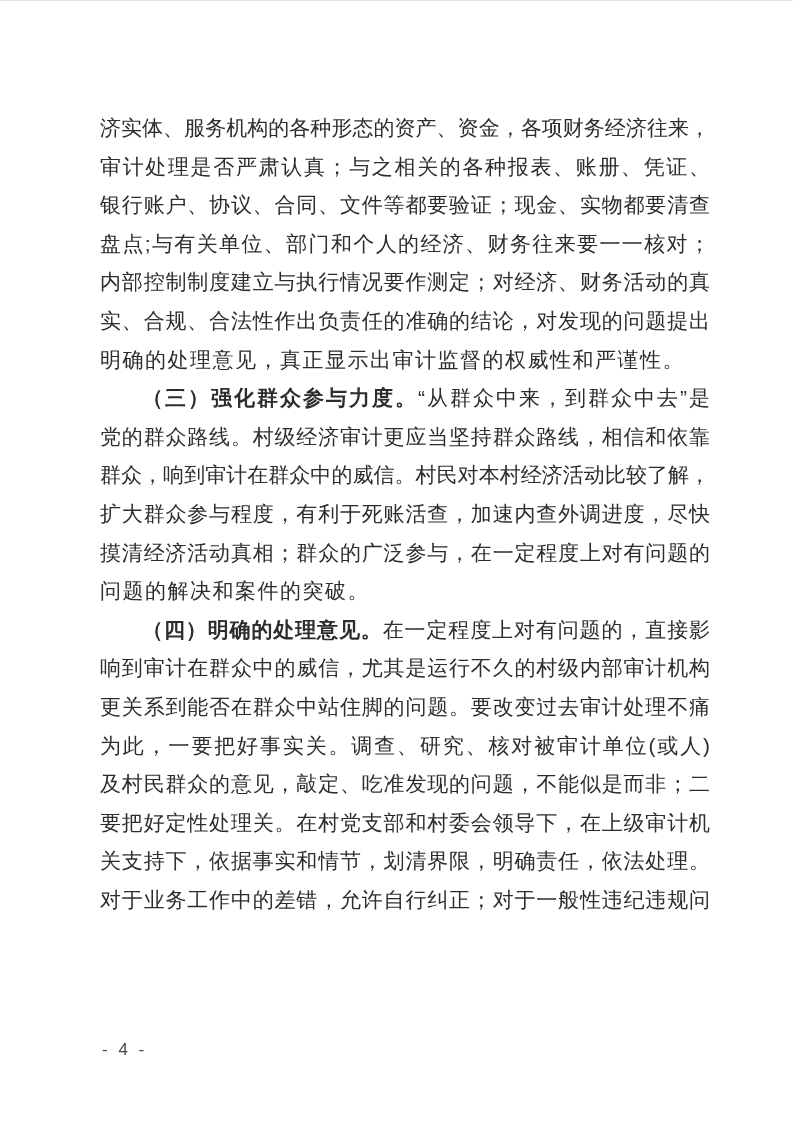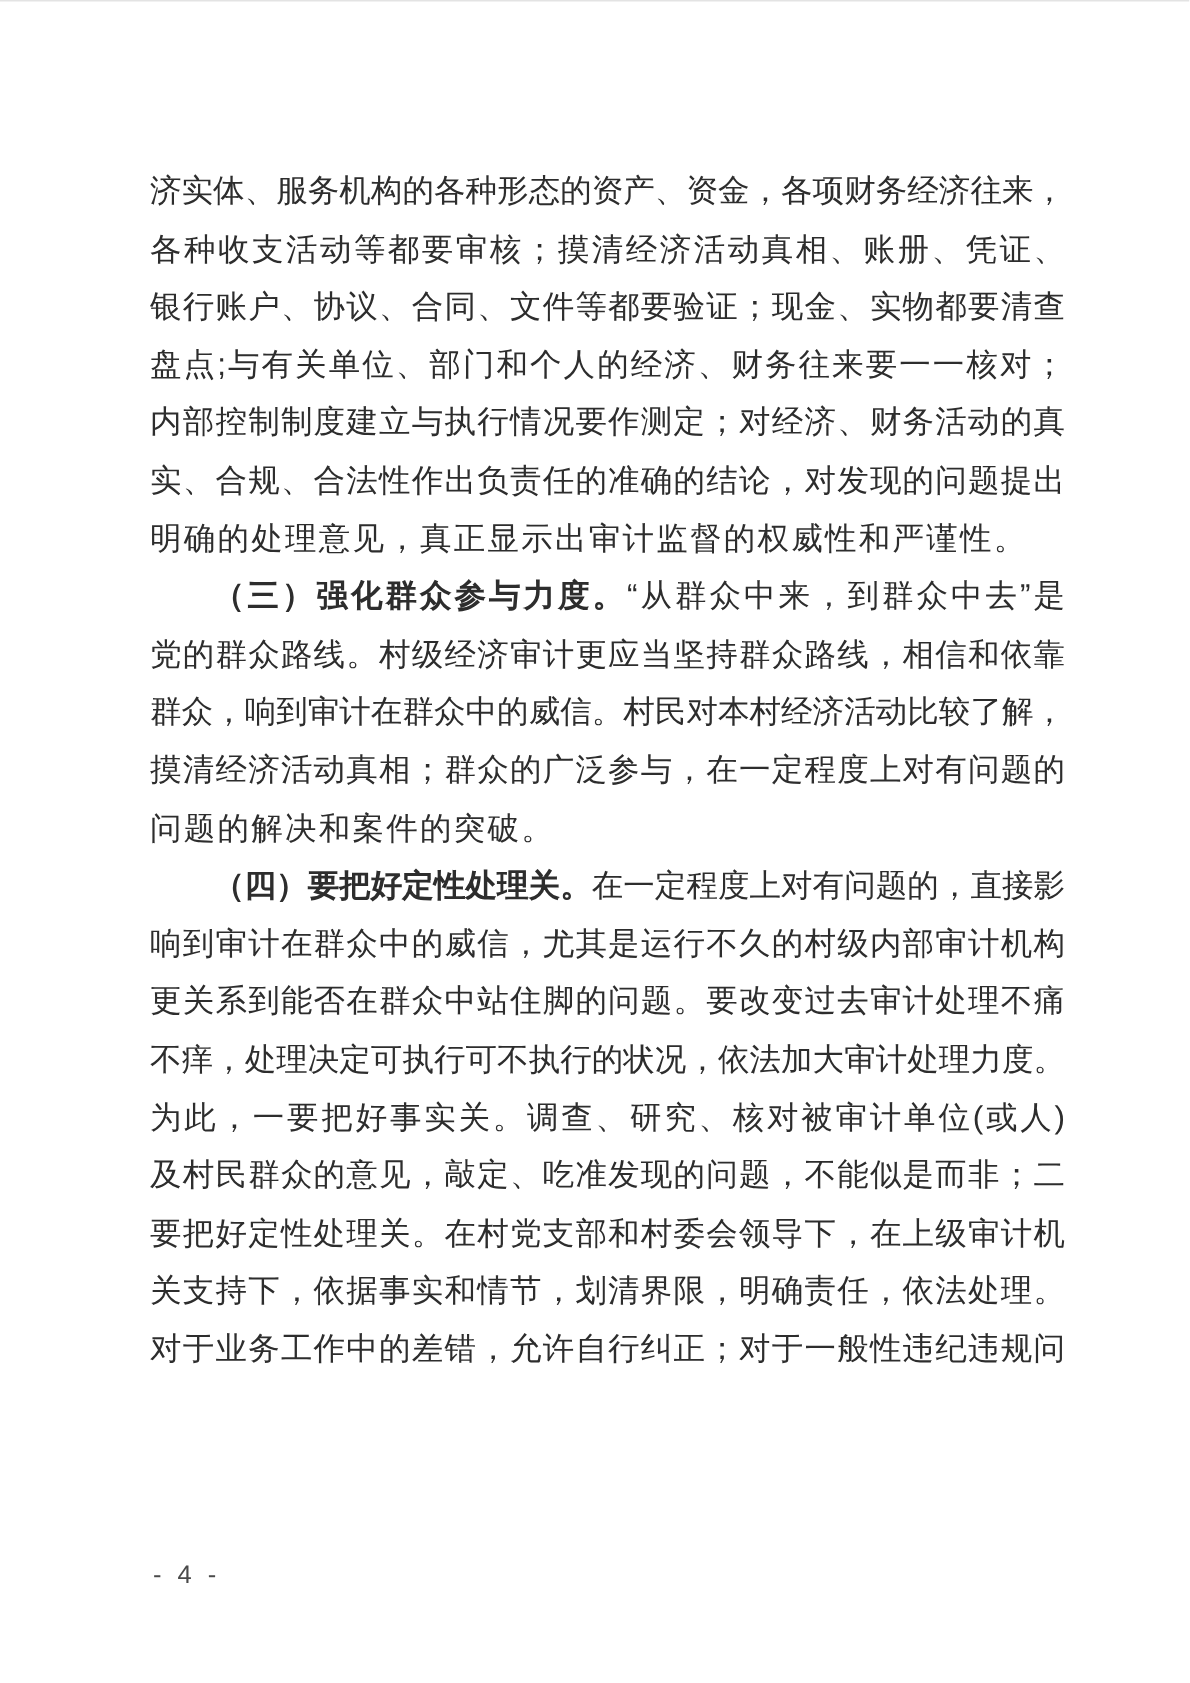--- a/index.html
+++ b/index.html
@@ -51,35 +51,35 @@
     letter-spacing: 3px;
     color: #4a4a4a;
   }
 </style>
 </head>
 <body>
 
 <div class="page">
   <div class="text-block">
       <div class="line"><span class="seg">济实体、服务机构的各种形态的资产、资金，各项财务经济往来，</span></div>
-      <div class="line"><span class="seg">各种收支活动等都要审核；摸清经济活动真相、账册、凭证、</span></div>
+      <div class="line"><span class="seg">审计处理是否严肃认真；与之相关的各种报表、账册、凭证、</span></div>
       <div class="line"><span class="seg">银行账户、协议、合同、文件等都要验证；现金、实物都要清查</span></div>
       <div class="line"><span class="seg">盘点;与有关单位、部门和个人的经济、财务往来要一一核对；</span></div>
       <div class="line"><span class="seg">内部控制制度建立与执行情况要作测定；对经济、财务活动的真</span></div>
       <div class="line"><span class="seg">实、合规、合法性作出负责任的准确的结论，对发现的问题提出</span></div>
       <div class="line no-stretch"><span class="seg">明确的处理意见，真正显示出审计监督的权威性和严谨性。</span></div>
       <div class="line indent"><span class="seg bold">（三）强化群众参与力度。</span><span class="seg">“从群众中来，到群众中去”是</span></div>
       <div class="line"><span class="seg">党的群众路线。村级经济审计更应当坚持群众路线，相信和依靠</span></div>
       <div class="line"><span class="seg">群众，响到审计在群众中的威信。村民对本村经济活动比较了解，</span></div>
+      <div class="line"><span class="seg">扩大群众参与程度，有利于死账活查，加速内查外调进度，尽快</span></div>
       <div class="line"><span class="seg">摸清经济活动真相；群众的广泛参与，在一定程度上对有问题的</span></div>
       <div class="line no-stretch"><span class="seg">问题的解决和案件的突破。</span></div>
-      <div class="line indent"><span class="seg bold">（四）要把好定性处理关。</span><span class="seg">在一定程度上对有问题的，直接影</span></div>
+      <div class="line indent"><span class="seg bold">（四）明确的处理意见。</span><span class="seg">在一定程度上对有问题的，直接影</span></div>
       <div class="line"><span class="seg">响到审计在群众中的威信，尤其是运行不久的村级内部审计机构</span></div>
       <div class="line"><span class="seg">更关系到能否在群众中站住脚的问题。要改变过去审计处理不痛</span></div>
-      <div class="line"><span class="seg">不痒，处理决定可执行可不执行的状况，依法加大审计处理力度。</span></div>
       <div class="line"><span class="seg">为此，一要把好事实关。调查、研究、核对被审计单位(或人)</span></div>
       <div class="line"><span class="seg">及村民群众的意见，敲定、吃准发现的问题，不能似是而非；二</span></div>
       <div class="line"><span class="seg">要把好定性处理关。在村党支部和村委会领导下，在上级审计机</span></div>
       <div class="line"><span class="seg">关支持下，依据事实和情节，划清界限，明确责任，依法处理。</span></div>
       <div class="line"><span class="seg">对于业务工作中的差错，允许自行纠正；对于一般性违纪违规问</span></div>
     </div>
   <div class="page-number">- 4 -</div>
 </div>
 
 </body></html>

